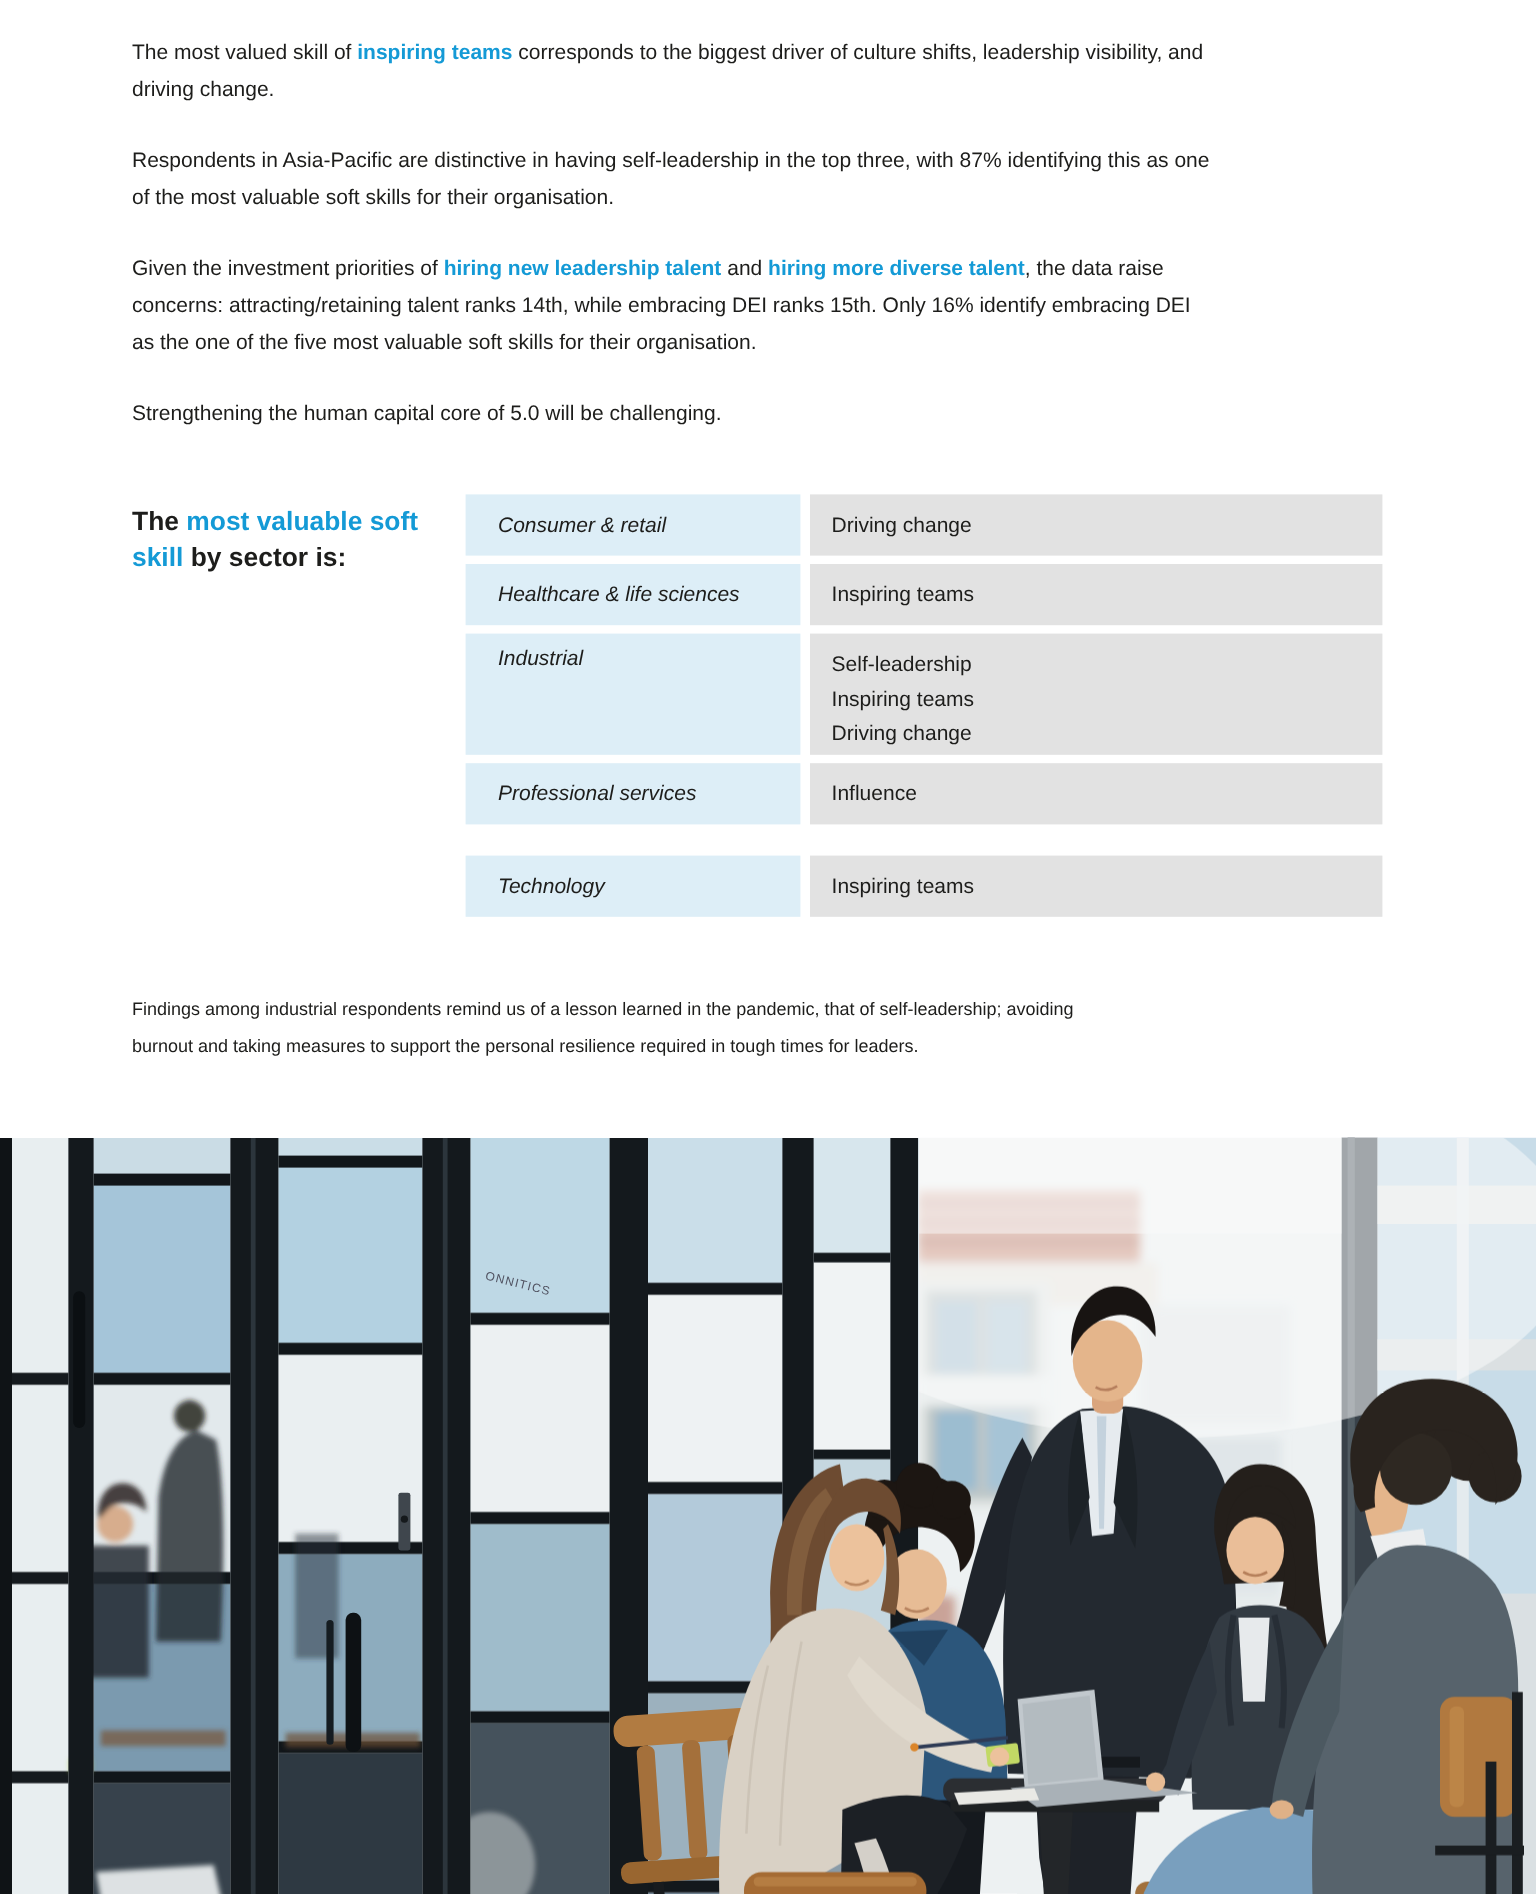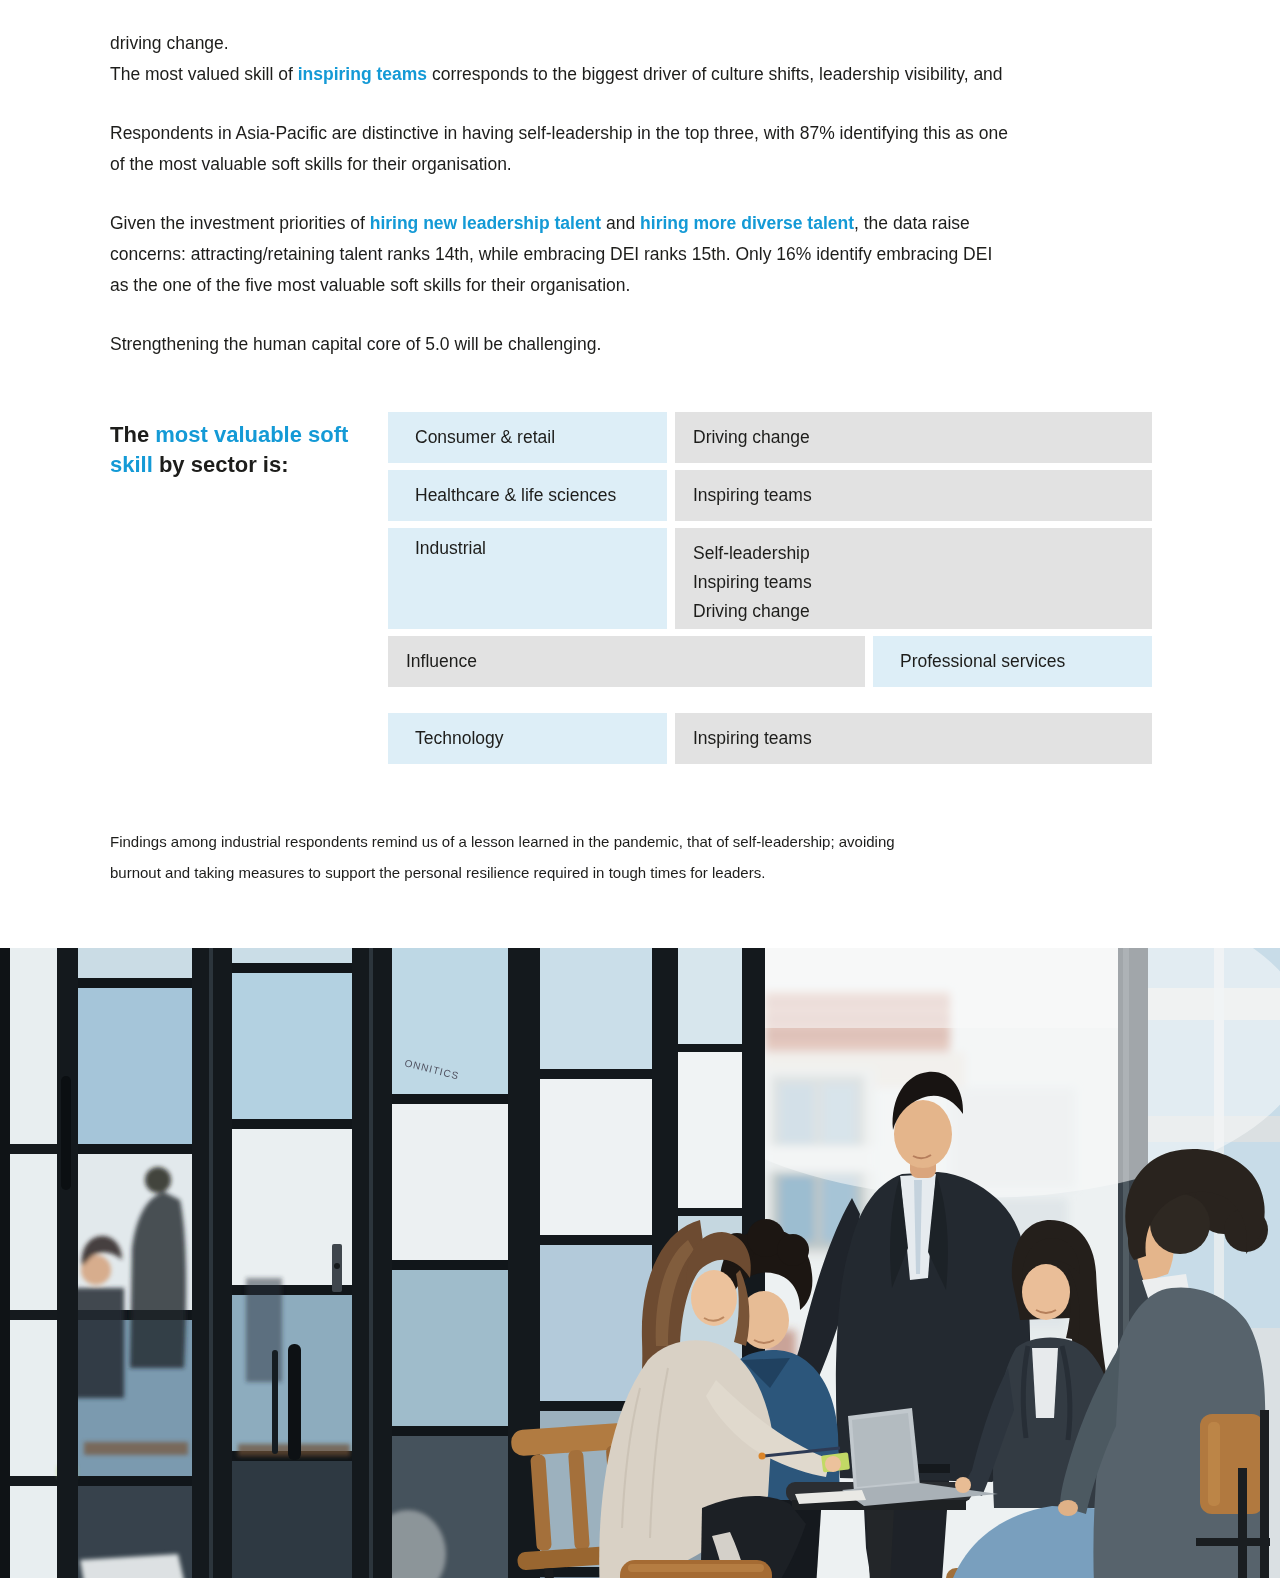--- a/index.html
+++ b/index.html
@@ -16,38 +16,38 @@
   .para .line{ white-space:nowrap; }
   .accent{ color:var(--accent); font-weight:bold; }
   .bold{ font-weight:bold; }
   .sector-section{ display:flex; margin-top:52px; }
   .sector-label{ width:278px; font-size:22px; font-weight:bold; line-height:30px; padding-top:8px; }
   .sector-label .line{ white-space:nowrap; }
   .sector-table{ width:764px; }
   .trow{ display:flex; gap:8px; margin-bottom:7px; }
   .trow:last-child{ margin-bottom:0;margin-top:26px; }
   .cell{ font-size:17.5px; color:var(--text); }
-  .sector{ width:279px; background:var(--sector-bg); padding:11px 10px 11px 27px; min-height:46px; display:flex; align-items:center; }
+  .sector{ width:279px; background:var(--sector-bg); padding:11px 10px 11px 27px; min-height:46px; display:flex; align-items:center;font-style:italic; }
   .skills{ flex:1; background:var(--skill-bg); padding:11px 10px 11px 18px; min-height:46px; display:flex; flex-direction:column; justify-content:center; }
   .skill-line{ line-height:29px; }
   .trow.tall .sector{ align-items:flex-start; padding-top:10px; }
   .trow.tall .skills{ justify-content:flex-start; padding-bottom:3px; min-height:100px; }
   .closing{ margin-top:62px; font-size:15px; line-height:31px; }
   .closing .line{ white-space:nowrap; }
   .photo{ margin-top:60px; width:1280px; height:670px; display:block; }
   .photo svg{ display:block; }
 </style>
 </head>
 <body>
 
 <main class="content">
   <div id="intro-paragraphs">
       <div class="para">
+        <div class="line"><span>The most valued skill of </span><span class="accent">inspiring teams</span><span> corresponds to the biggest driver of culture shifts, leadership visibility, and</span></div>
         <div class="line"><span>driving change.</span></div>
-        <div class="line"><span>The most valued skill of </span><span class="accent">inspiring teams</span><span> corresponds to the biggest driver of culture shifts, leadership visibility, and</span></div>
       </div>
       <div class="para">
         <div class="line"><span>Respondents in Asia-Pacific are distinctive in having self-leadership in the top three, with 87% identifying this as one</span></div>
         <div class="line"><span>of the most valuable soft skills for their organisation.</span></div>
       </div>
       <div class="para">
         <div class="line"><span>Given the investment priorities of </span><span class="accent">hiring new leadership talent</span><span> and </span><span class="accent">hiring more diverse talent</span><span>, the data raise</span></div>
         <div class="line"><span>concerns: attracting/retaining talent ranks 14th, while embracing DEI ranks 15th. Only 16% identify embracing DEI</span></div>
         <div class="line"><span>as the one of the five most valuable soft skills for their organisation.</span></div>
       </div>
@@ -76,24 +76,24 @@
         </div>
         <div class="trow tall">
           <div class="cell sector">Industrial</div>
           <div class="cell skills">
             <div class="skill-line">Self-leadership</div>
             <div class="skill-line">Inspiring teams</div>
             <div class="skill-line">Driving change</div>
           </div>
         </div>
         <div class="trow">
+          <div class="cell sector">Professional services</div>
           <div class="cell skills">
             <div class="skill-line">Influence</div>
           </div>
-          <div class="cell sector">Professional services</div>
         </div>
         <div class="trow">
           <div class="cell sector">Technology</div>
           <div class="cell skills">
             <div class="skill-line">Inspiring teams</div>
           </div>
         </div>
       </div>
   </section>
 

